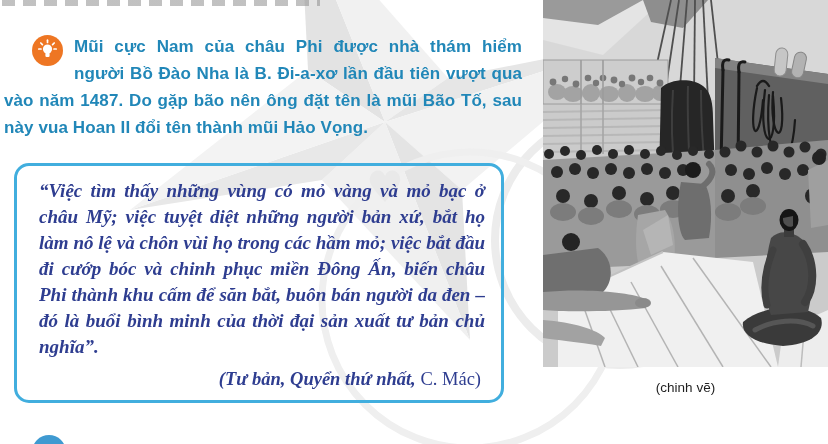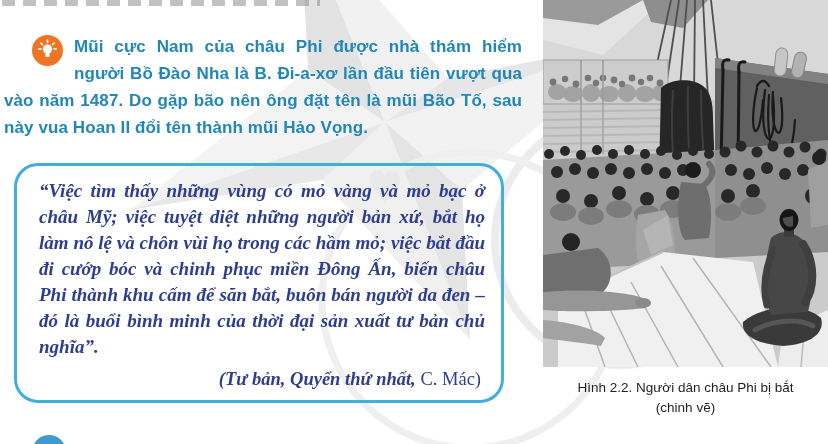--- a/index.html
+++ b/index.html
@@ -20,21 +20,21 @@
   .intro{
     position:absolute;left:4px;top:33px;width:518px;
     color:#2187b8;font-size:17px;line-height:27px;font-weight:700;
     text-align:justify;letter-spacing:.1px;
   }
   .bulb{float:left;width:31px;height:31px;margin:2px 11px 0 28px;}
 
   
   .quote-box{
     position:absolute;left:14px;top:163px;width:490px;height:240px;
-    box-sizing:border-box;border:3px solid #41aede;border-radius:24px;
+    box-sizing:border-box;border:3px solid #41aede;border-radius:15px;
     padding:12px 16px 0 22px;background:transparent;
   }
   .quote-text{
     margin:0;font-family:"Liberation Serif","DejaVu Serif",serif;
     font-style:italic;font-weight:700;color:#2e3d90;
     font-size:19px;line-height:26px;text-align:justify;
   }
   .attr{
     margin:9px 4px 0 0;text-align:right;
     font-family:"Liberation Serif","DejaVu Serif",serif;
@@ -278,21 +278,20 @@
         <path d="M200,322 C220,305 260,302 278,318 C282,332 270,344 240,346 C215,344 198,336 200,322 Z" fill="#3a3a3a"></path>
         <path d="M212,330 C230,320 255,318 270,326" stroke="#565656" stroke-width="5" fill="none" stroke-linecap="round"></path>
         <path d="M228,238 C220,268 220,295 228,315 L265,312 C272,285 270,258 260,240 C248,230 236,230 228,238 Z" fill="#474747"></path>
         <path d="M260,244 C272,262 272,288 262,302" stroke="#3f3f3f" stroke-width="8" fill="none" stroke-linecap="round"></path>
         <path d="M230,250 C222,270 220,290 224,305" stroke="#404040" stroke-width="7" fill="none" stroke-linecap="round"></path>
         <rect x="241" y="228" width="10" height="9" fill="#3c3c3c"></rect>
         <ellipse cx="246" cy="220" rx="9.5" ry="11" fill="#151515"></ellipse>
         <path d="M240,218 a7,8 0 0 0 10,8 l0,-10 z" fill="#4f4f4f"></path>
       </svg>
       <figcaption>
-        <div>Hình 2.2. Người dân châu Phi bị bắt</div>
         <div>(chinh vẽ)</div>
       </figcaption>
     </figure>
 
     <div class="section-circle"></div>
 
   </div>
 </div>
 
 </body></html>

